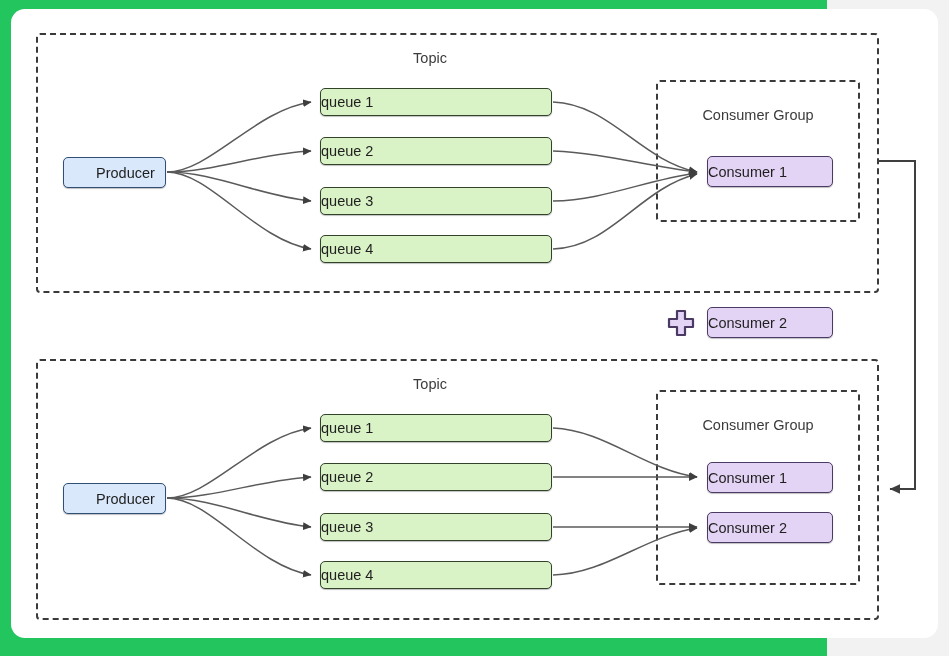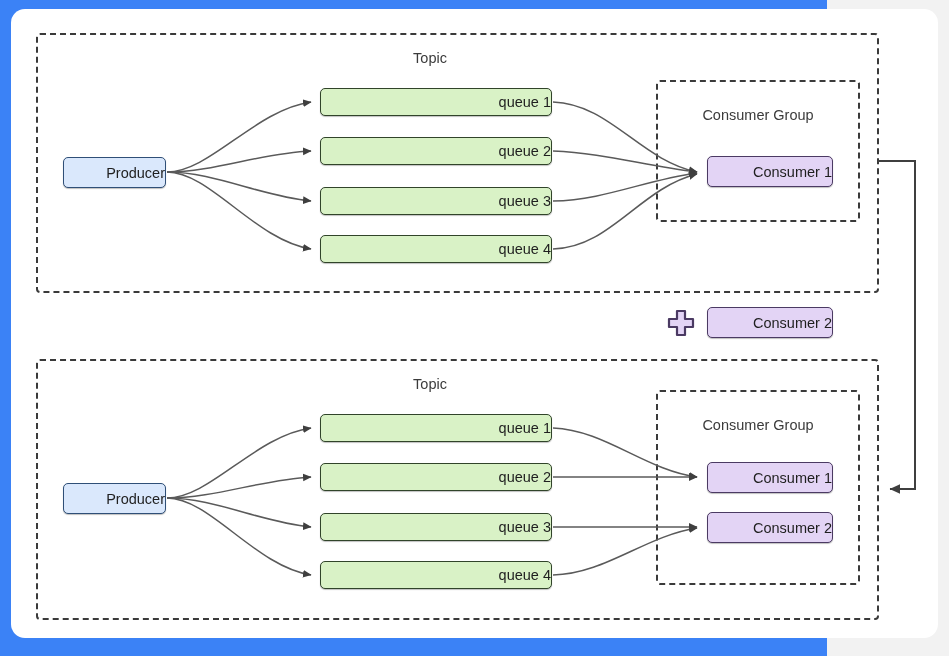--- a/index.html
+++ b/index.html
@@ -8,21 +8,21 @@
     background: #f2f2f2;
     width: 949px;
     height: 656px;
     overflow: hidden;
     font-family: "Liberation Sans", sans-serif;
   }
   #canvas {
     position: relative;
     width: 827px;
     height: 656px;
-    background: #3b82f6;
+    background: #22c55e;
   }
   .card {
     position: absolute;
     left: 11px;
     top: 9px;
     width: 927px;
     height: 629px;
     background: #ffffff;
     border-radius: 14px;
   }
@@ -32,21 +32,21 @@
     top: 0;
     width: 949px;
     height: 656px;
     pointer-events: none;
   }
   .node {
     position: absolute;
     box-sizing: border-box;
     display: flex;
     align-items: center;
-    justify-content: flex-end;
+    justify-content: flex-start;
     font-size: 14.5px;
     color: #1f1f1f;
     border-radius: 5px;
     white-space: nowrap;
   }
   .node.producer {
     background: #dae8fc;
     border: 1.6px solid #2f4f77;
     box-shadow: 0 1px 1px rgba(0,0,0,0.25);
     padding-left: 32px;

